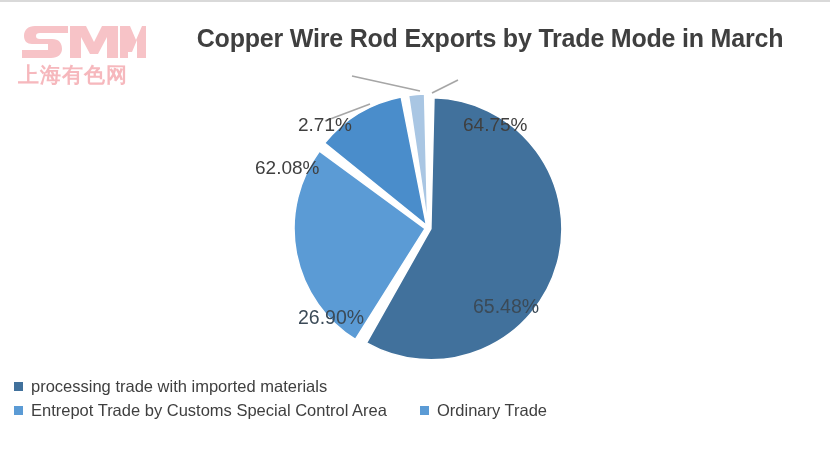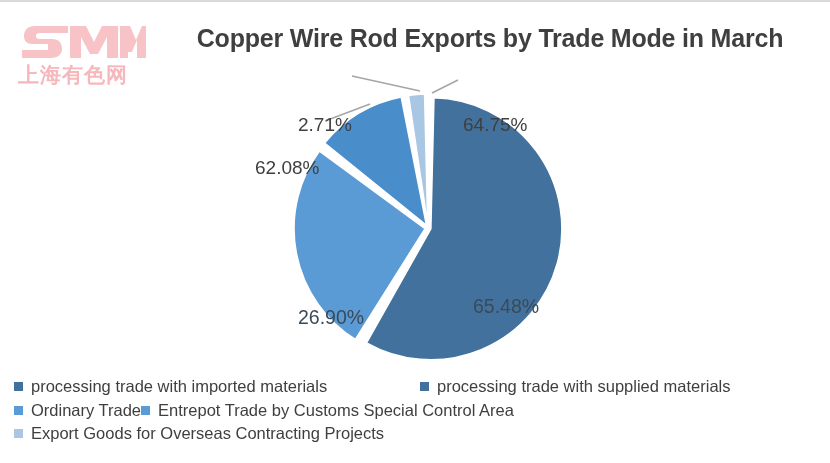--- a/index.html
+++ b/index.html
@@ -159,36 +159,26 @@
     <div class="data-label inside" id="label-2690">26.90%</div>
     <div class="data-label inside" id="label-5855">65.48%</div>
   </div>
 
   <div id="legend">
       <div class="legend-row">
         <div class="legend-item col1">
           <span class="legend-swatch" style="background: rgb(65, 113, 156);"></span>
           <span class="legend-label">processing trade with imported materials</span>
         </div>
-        <div class="legend-item">
-          <span class="legend-swatch" style="background: rgb(65, 113, 156);"></span>
-          <span class="legend-label">processing trade with supplied materials</span>
-        </div>
       </div>
       <div class="legend-row">
-        <div class="legend-item">
-          <span class="legend-swatch" style="background: rgb(91, 155, 213);"></span>
-          <span class="legend-label">Ordinary Trade</span>
-        </div>
         <div class="legend-item col1">
           <span class="legend-swatch" style="background: rgb(91, 155, 213);"></span>
           <span class="legend-label">Entrepot Trade by Customs Special Control Area</span>
         </div>
-      </div>
-      <div class="legend-row">
-        <div class="legend-item col1">
-          <span class="legend-swatch" style="background: rgb(169, 198, 227);"></span>
-          <span class="legend-label">Export Goods for Overseas Contracting Projects</span>
+        <div class="legend-item">
+          <span class="legend-swatch" style="background: rgb(91, 155, 213);"></span>
+          <span class="legend-label">Ordinary Trade</span>
         </div>
       </div>
     </div>
 
 </div>
 
 </body></html>

